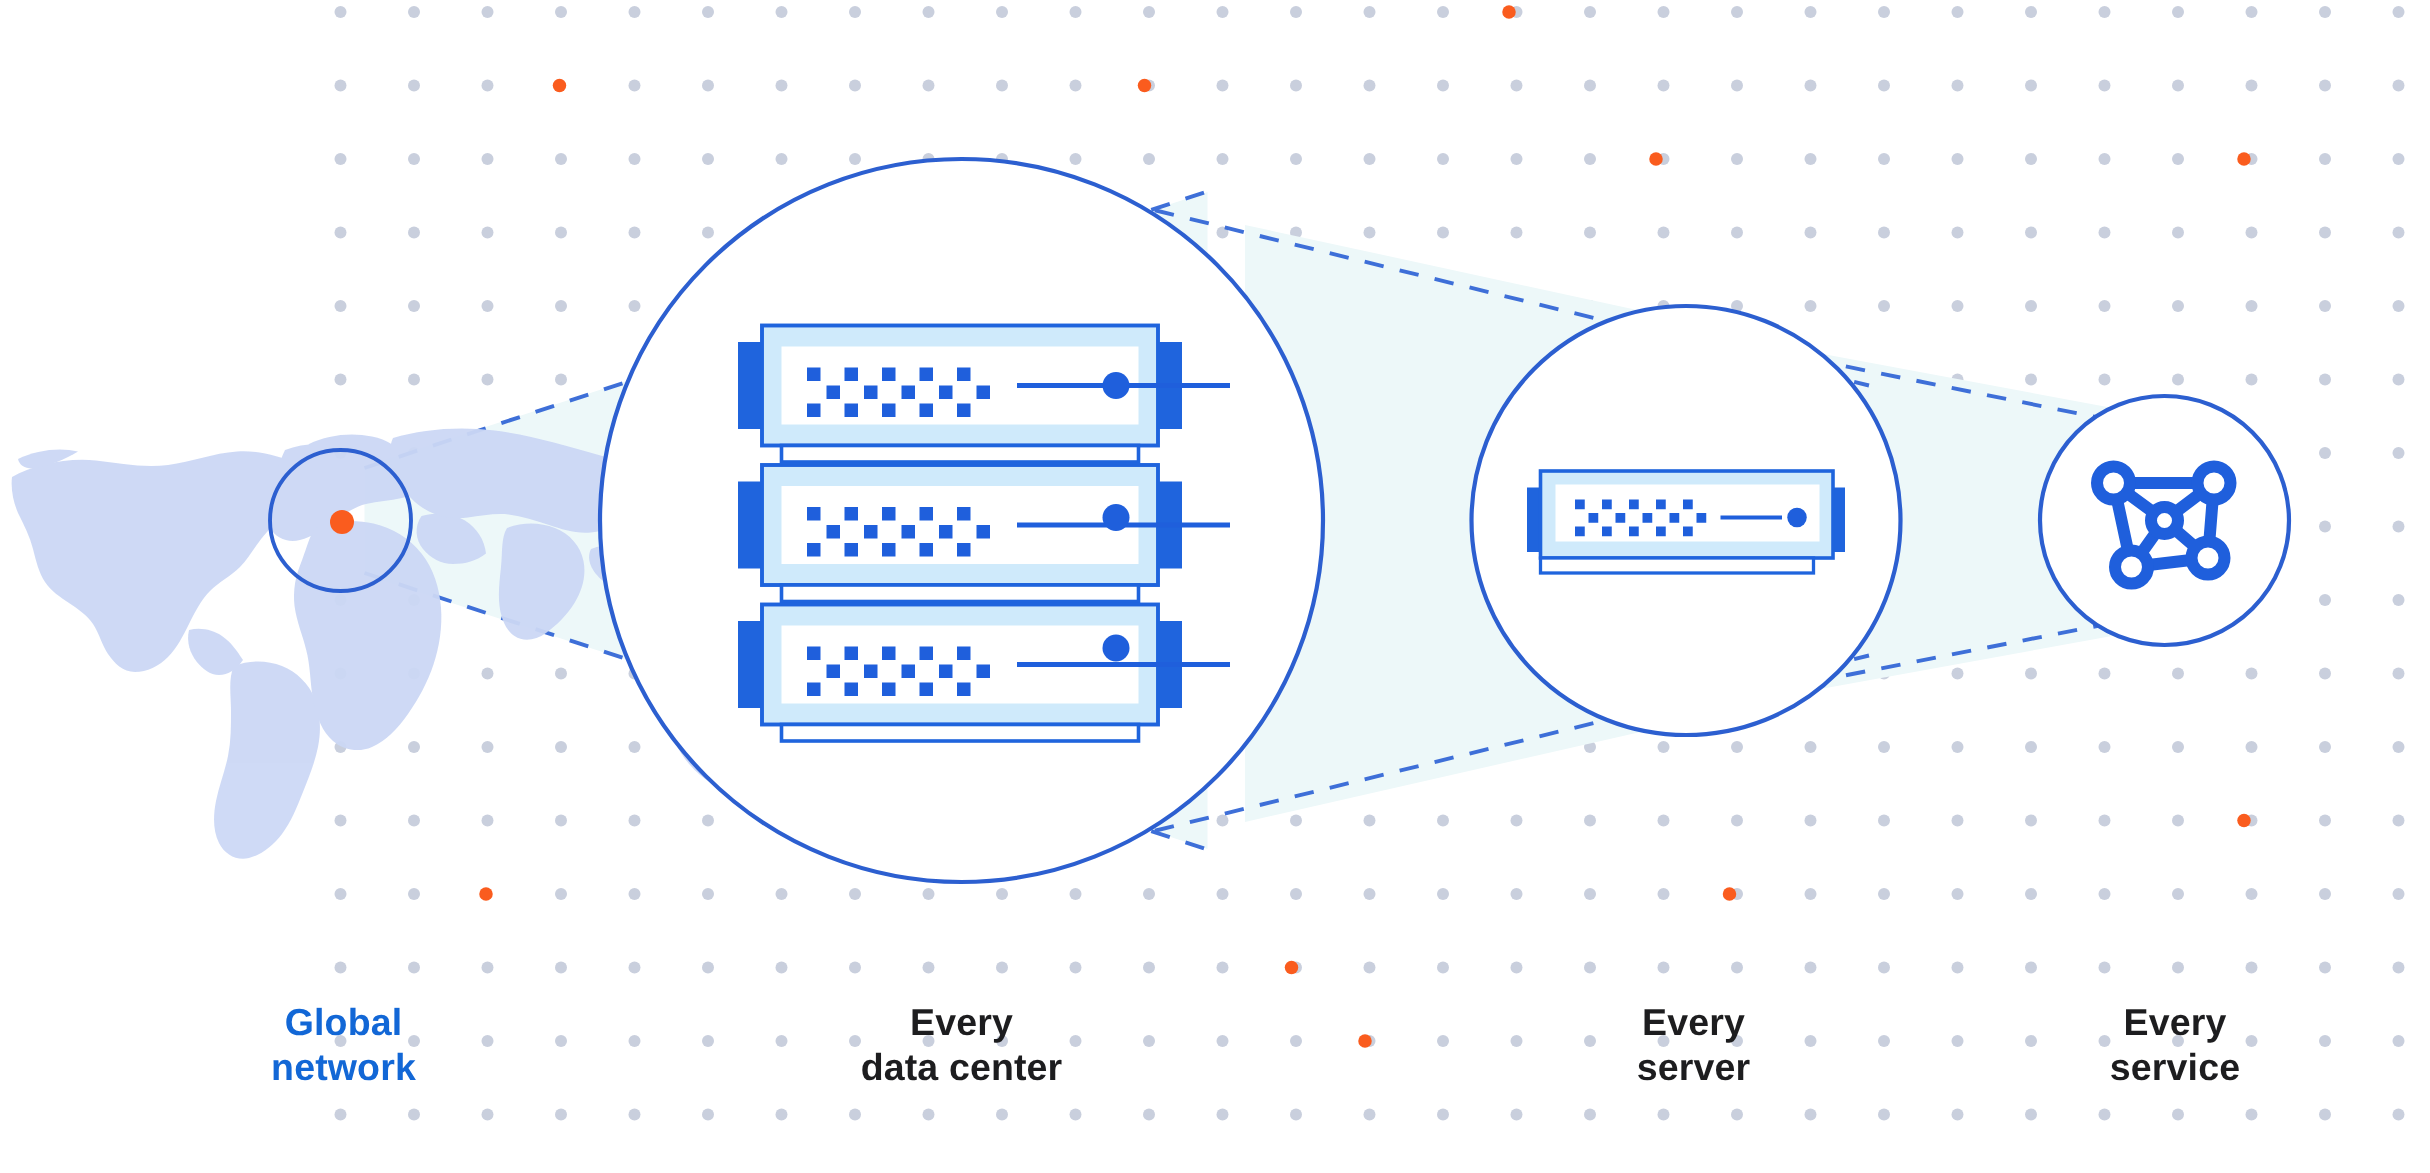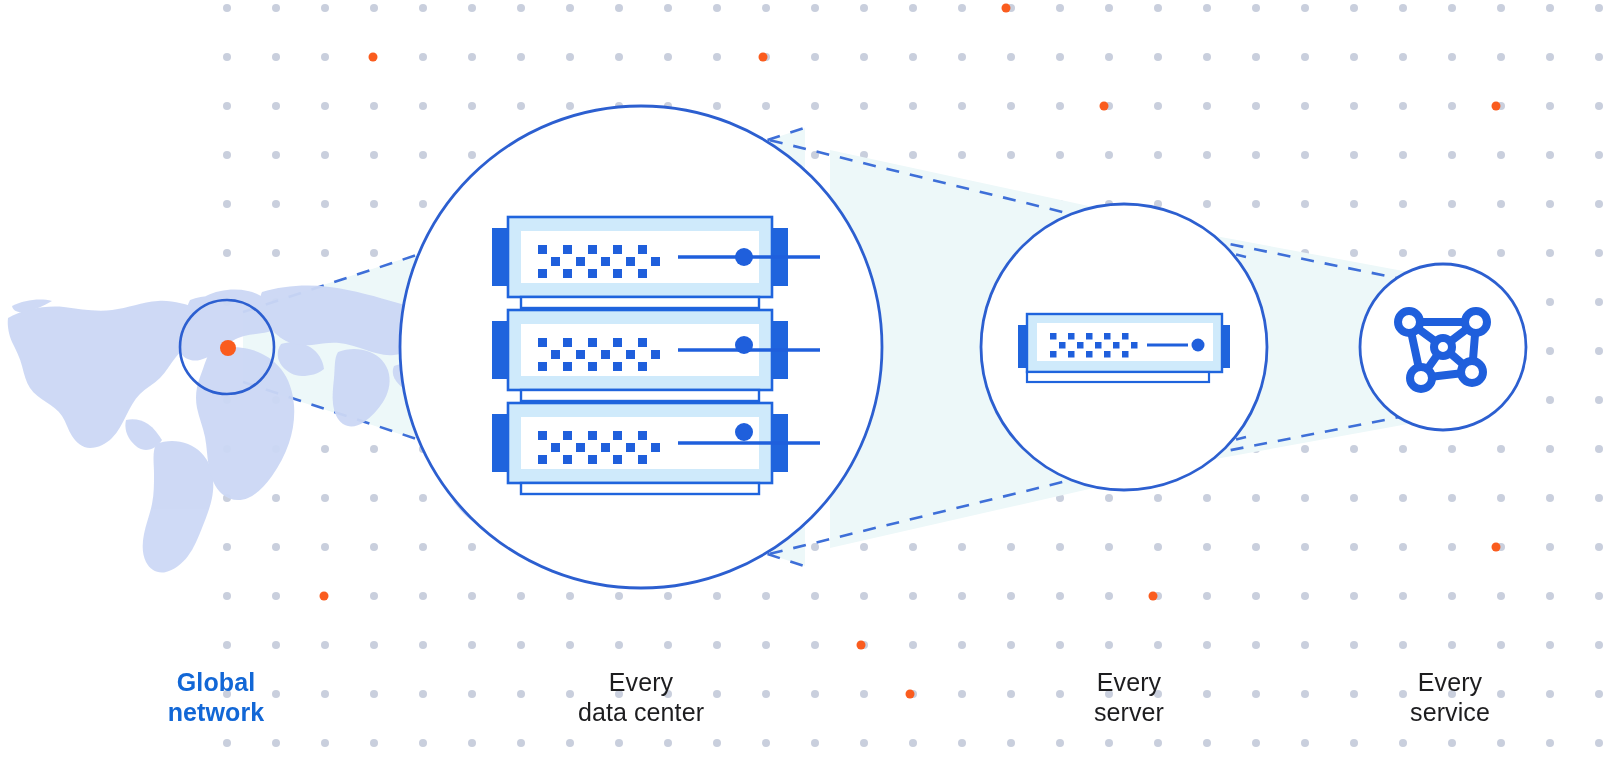--- a/index.html
+++ b/index.html
@@ -11,21 +11,21 @@
     position:relative;
   }
   #stage{position:absolute;inset:0;width:1620px;height:782px;}
   svg.layer{position:absolute;left:0;top:0;width:1620px;height:782px;display:block;}
 
   .label{
     position:absolute;
     text-align:center;
     font-size:25px;
     line-height:1.18;
-    font-weight:400;
+    font-weight:700;
     color:#1d1d1f;
     letter-spacing:.1px;
     white-space:pre-line;
     user-select:none;
   }
   .label.accent{color:#1267d6;font-weight:700;}
 </style>
 </head>
 <body>
 
@@ -778,21 +778,21 @@
 
         <circle cx="1409" cy="322" r="11" fill="#ffffff" stroke-width="8"></circle>
         <circle cx="1476" cy="322" r="11" fill="#ffffff" stroke-width="8"></circle>
         <circle cx="1421" cy="378" r="11" fill="#ffffff" stroke-width="8"></circle>
         <circle cx="1472" cy="372" r="11" fill="#ffffff" stroke-width="8"></circle>
         <circle cx="1443" cy="347" r="9" fill="#ffffff" stroke-width="8"></circle>
       </g>
     </g>
   </svg>
 
-  <div class="label accent" style="left:116px;top:668px;width:200px;text-align:center;">Global
+  <div class="label accent" style="left:129px;top:668px;width:200px;text-align:center;">Global
 network</div>
 
   <div class="label" style="left:491px;top:668px;width:300px;">Every
 data center</div>
 
   <div class="label" style="left:1009px;top:668px;width:240px;">Every
 server</div>
 
   <div class="label" style="left:1330px;top:668px;width:240px;">Every
 service</div>

